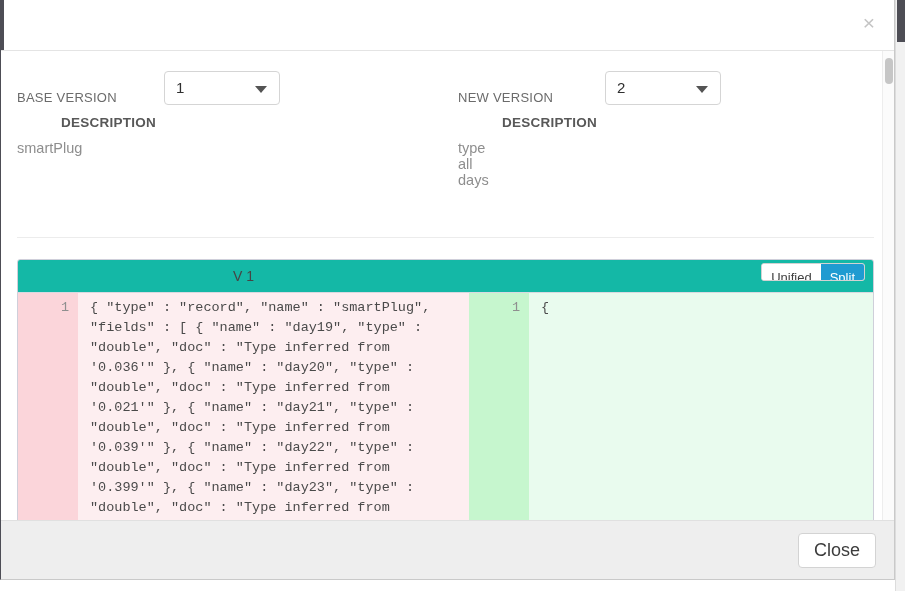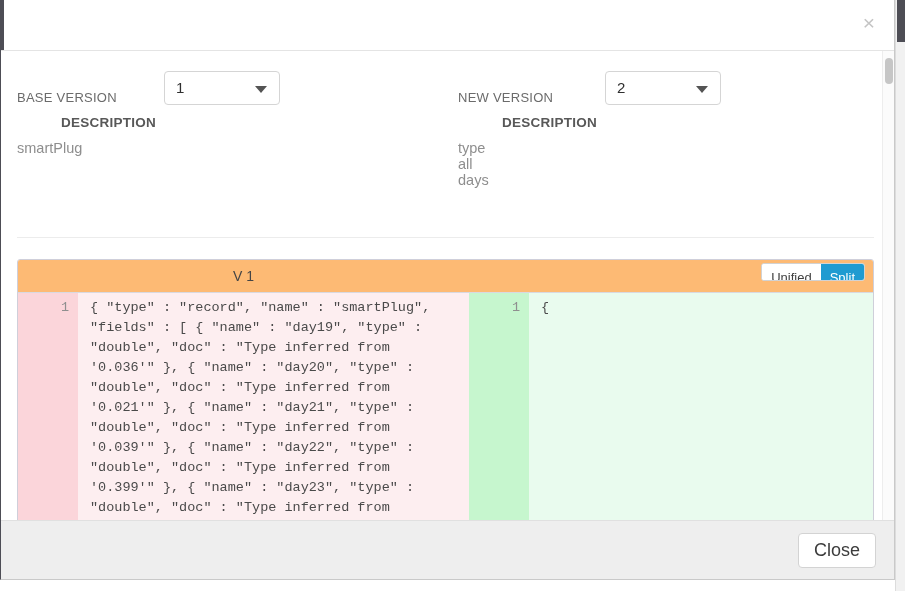--- a/index.html
+++ b/index.html
@@ -172,21 +172,21 @@
     left: 16px; top: 208px;
     width: 857px; height: 312px;
     border: 1px solid #cfcfda;
     border-radius: 3px;
     background: #fff;
     overflow: hidden;
   }
   .diff-titlebar {
     position: relative;
     height: 33px;
-    background: #fdba74;
+    background: #14b8a6;
     border-bottom: 1px solid #d9d9e0;
   }
   .diff-title {
     position: absolute;
     top: 8px;
     font-size: 14px;
     color: #454545;
     text-align: center;
   }
   .diff-title.v1 { left: 0;   width: 451px; }

